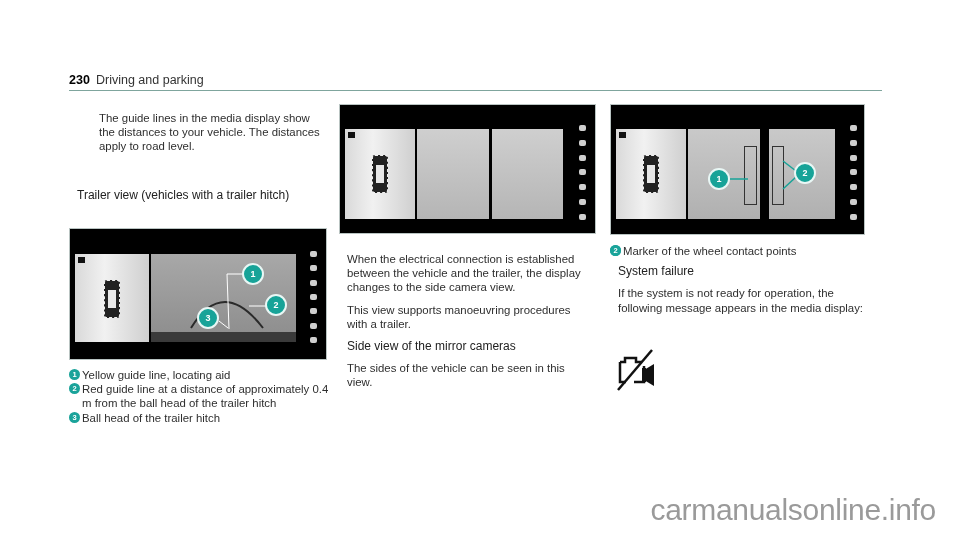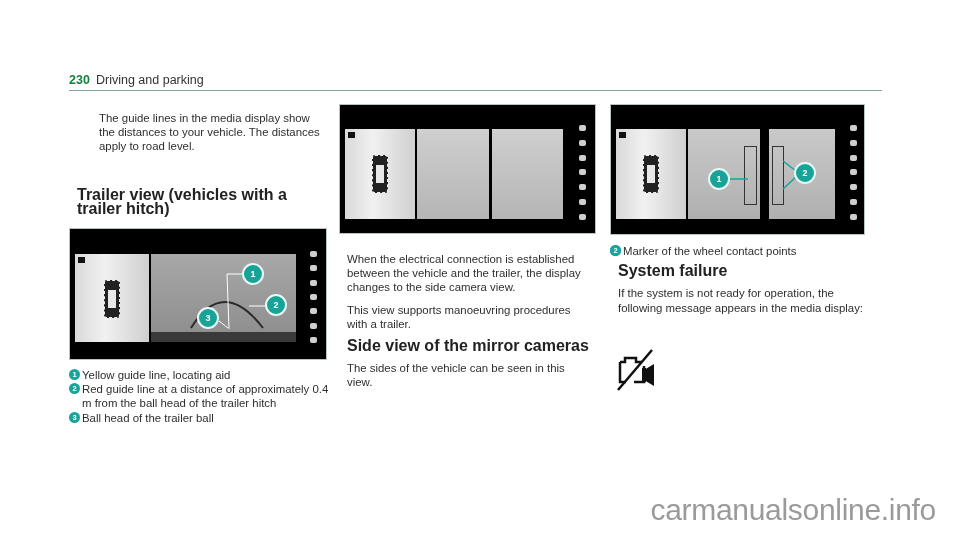--- a/index.html
+++ b/index.html
@@ -1,24 +1,24 @@
 <!DOCTYPE html>
 <html><head>
 <meta charset="utf-8">
 <style>
   html, body { margin:0; padding:0; }
   body { width:960px; height:533px; background:#ffffff; position:relative; overflow:hidden;
          font-family:"Liberation Sans", sans-serif; color:#2b2b2b; }
   .abs { position:absolute; }
-  .hdr-num { left:69px; top:73px; font-size:12.5px; font-weight:bold; color:#15803d; }
+  .hdr-num { left:69px; top:73px; font-size:12.5px; font-weight:bold; color:#000000; }
   .hdr-title { left:96px; top:73px; font-size:12.5px; color:#333; }
   .hdr-rule { left:69px; top:90px; width:813px; height:1px; background:#7fa59d; }
   .txt { font-size:11.4px; line-height:14.2px; color:#2e2e2e; }
   .txt p { margin:8px; }
-  .h { font-weight:bold; font-size:16px; color:#222; }
+  .h { font-weight:normal; font-size:12px; color:#222; }
   .frame { background:#000; border:1px solid #b9c4c2; overflow:hidden; }
   .badge { display:inline-block; width:11px; height:11px; border-radius:50%; background:#1aa39a;
            color:#fff; font-size:7.5px; font-weight:bold; text-align:center; line-height:11px;
            position:absolute; left:0; top:1px; }
   .li { position:relative; padding-left:13px; }
   .screen-l { background:linear-gradient(90deg,#d9d9d9,#f1f1f1 40%,#cfcfcf); }
   .cam { background:linear-gradient(180deg,#a8a8a8,#8c8c8c); }
   .icons-col { display:flex; flex-direction:column; align-items:center; justify-content:space-between; }
   .ic { width:7px; height:6px; background:#cfcfcf; border-radius:2px; }
   .callout { position:absolute; width:22px; height:22px; border-radius:50%; background:#17a398;
@@ -67,21 +67,21 @@
     <span class="ic"></span>
   </div>
   <div class="callout" style="left:172px; top:34px; width:18px; height:18px; line-height:18px; font-size:9px;">1</div>
   <div class="callout" style="left:195px; top:65px; width:18px; height:18px; line-height:18px; font-size:9px;">2</div>
   <div class="callout" style="left:127px; top:78px; width:18px; height:18px; line-height:18px; font-size:9px;">3</div>
 </div>
 
 <div class="abs txt" style="left:69px; top:368px; width:262px;">
   <div class="li"><span class="badge">1</span><span>Yellow guide line, locating aid</span></div>
   <div class="li"><span class="badge">2</span><span>Red guide line at a distance of approximately 0.4 m from the ball head of the trailer hitch</span></div>
-  <div class="li"><span class="badge">3</span><span>Ball head of the trailer ball</span></div>
+  <div class="li"><span class="badge">3</span><span>Ball head of the trailer hitch</span></div>
 </div>
 
 <div class="abs frame" style="left:339px; top:104px; width:255px; height:128px;">
   <div class="abs screen-l" style="left:5px; top:24px; width:70px; height:90px;">
     <div class="abs" style="left:3px; top:3px; width:7px; height:6px; background:#111;"></div>
     <div class="abs" style="left:27px; top:26px; width:14px; height:36px; background:#222; border:1px dashed #eee; border-radius:3px;">
       <div class="abs" style="left:3px; top:9px; width:8px; height:18px; background:#e8e8e8;"></div>
     </div>
   </div>
   <div class="abs cam" style="left:77px; top:24px; width:72px; height:90px; background:linear-gradient(180deg,#cfcfcf,#b5b5b5);"></div>

